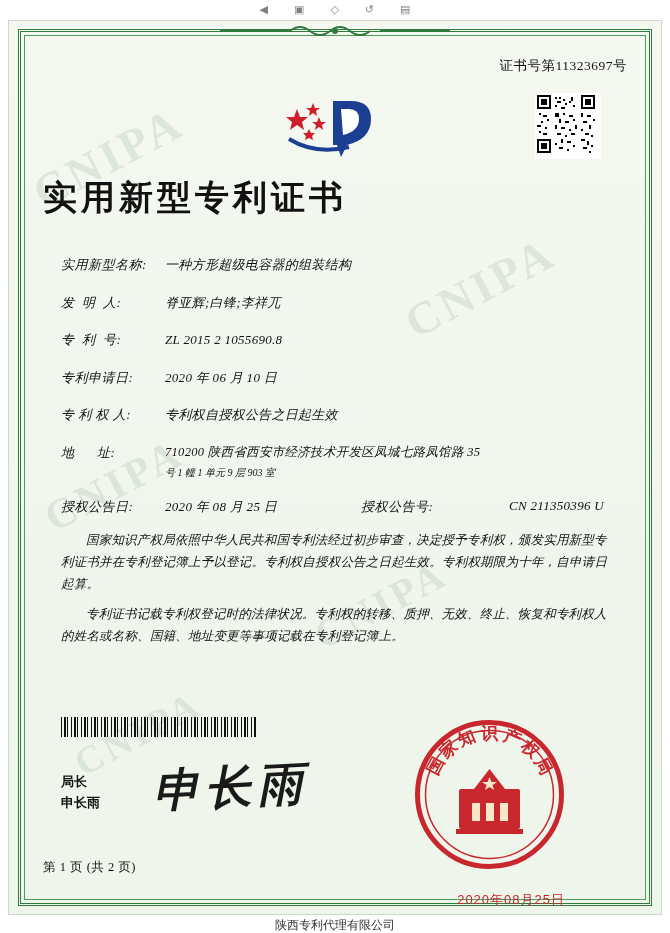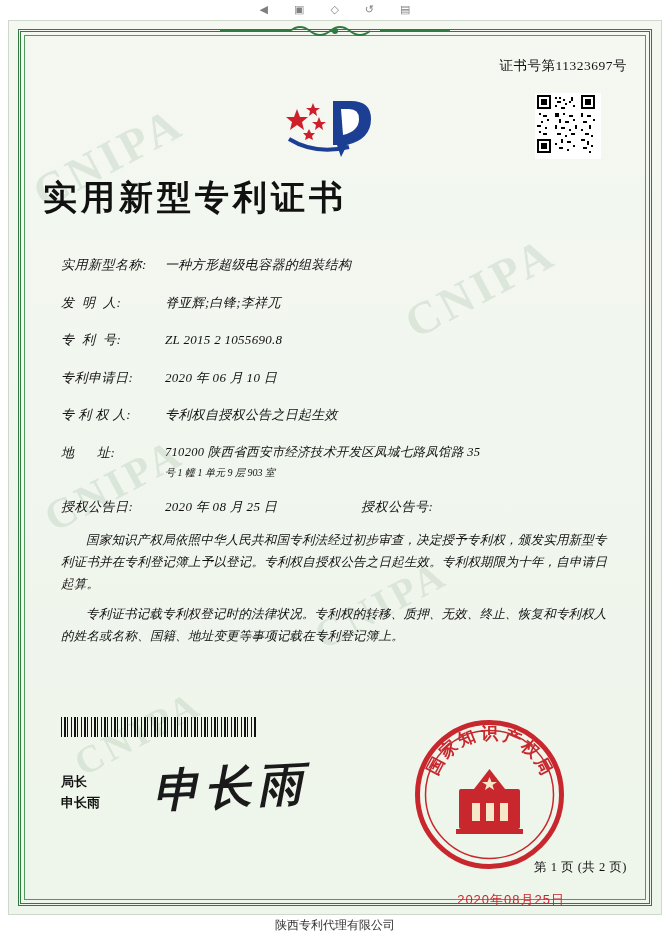--- a/index.html
+++ b/index.html
@@ -241,21 +241,21 @@
     font-size: 13px;
     color: #c8272d;
     letter-spacing: 1px;
     font-family: Liberation Sans, sans-serif;
   }
 
   .page-no {
     position: absolute;
     left: 0; right: 0;
     bottom: 8px;
-    text-align: right;
+    text-align: left;
     font-size: 12.5px;
     color: #111;
     letter-spacing: .5px;
   }
 
   .bottom-cut {
     position: absolute;
     left: 0; right: 0;
     bottom: 0;
     height: 16px;
@@ -423,20 +423,21 @@
       </div>
       <div class="addr-2">号 1 幢 1 单元 9 层 903 室</div>
 
       <div class="row-two-col">
         <div class="col-a">
           <span class="field-label">授权公告日:</span>
           <span class="field-value">2020 年 08 月 25 日</span>
         </div>
         <div class="col-b">
           <span class="field-label">授权公告号:</span>
+          <span class="field-value">CN 211350396 U</span>
         </div>
       </div>
 
       <div class="para">国家知识产权局依照中华人民共和国专利法经过初步审查，决定授予专利权，颁发实用新型专利证书并在专利登记簿上予以登记。专利权自授权公告之日起生效。专利权期限为十年，自申请日起算。</div>
       <div class="para">专利证书记载专利权登记时的法律状况。专利权的转移、质押、无效、终止、恢复和专利权人的姓名或名称、国籍、地址变更等事项记载在专利登记簿上。</div>
     </div>
 
     <div class="barcode"></div>
 
     <div class="sign-block">

